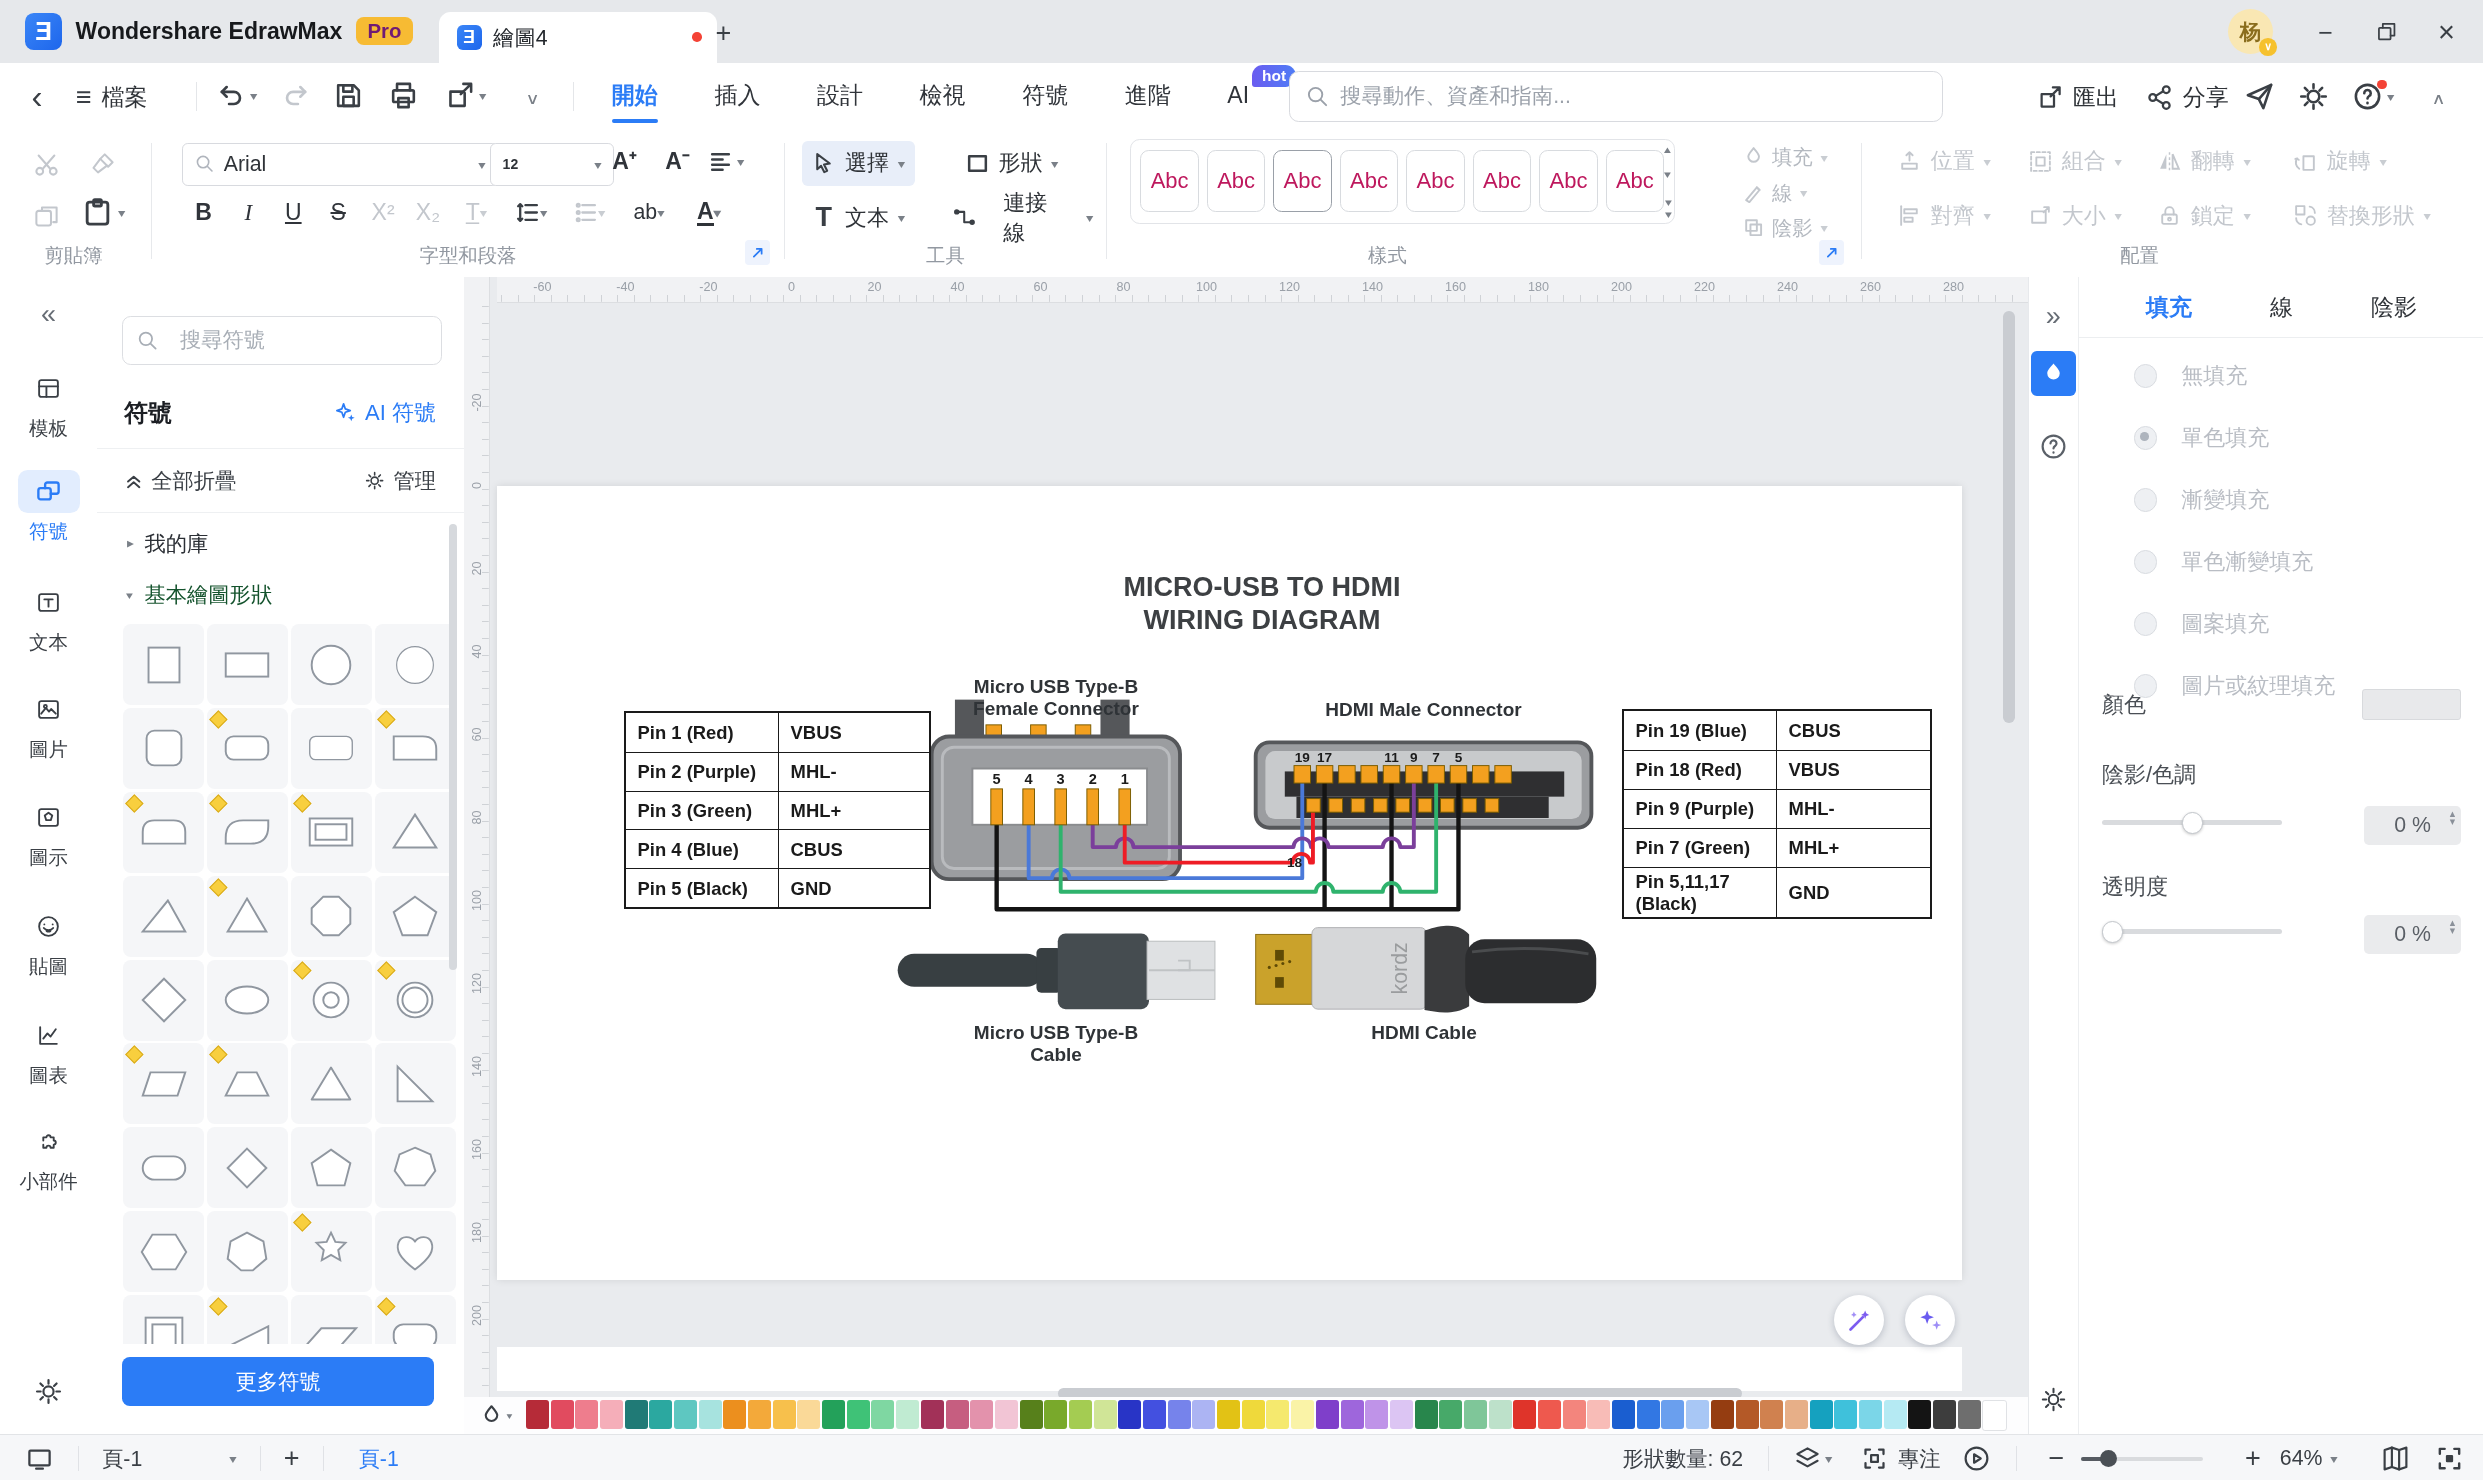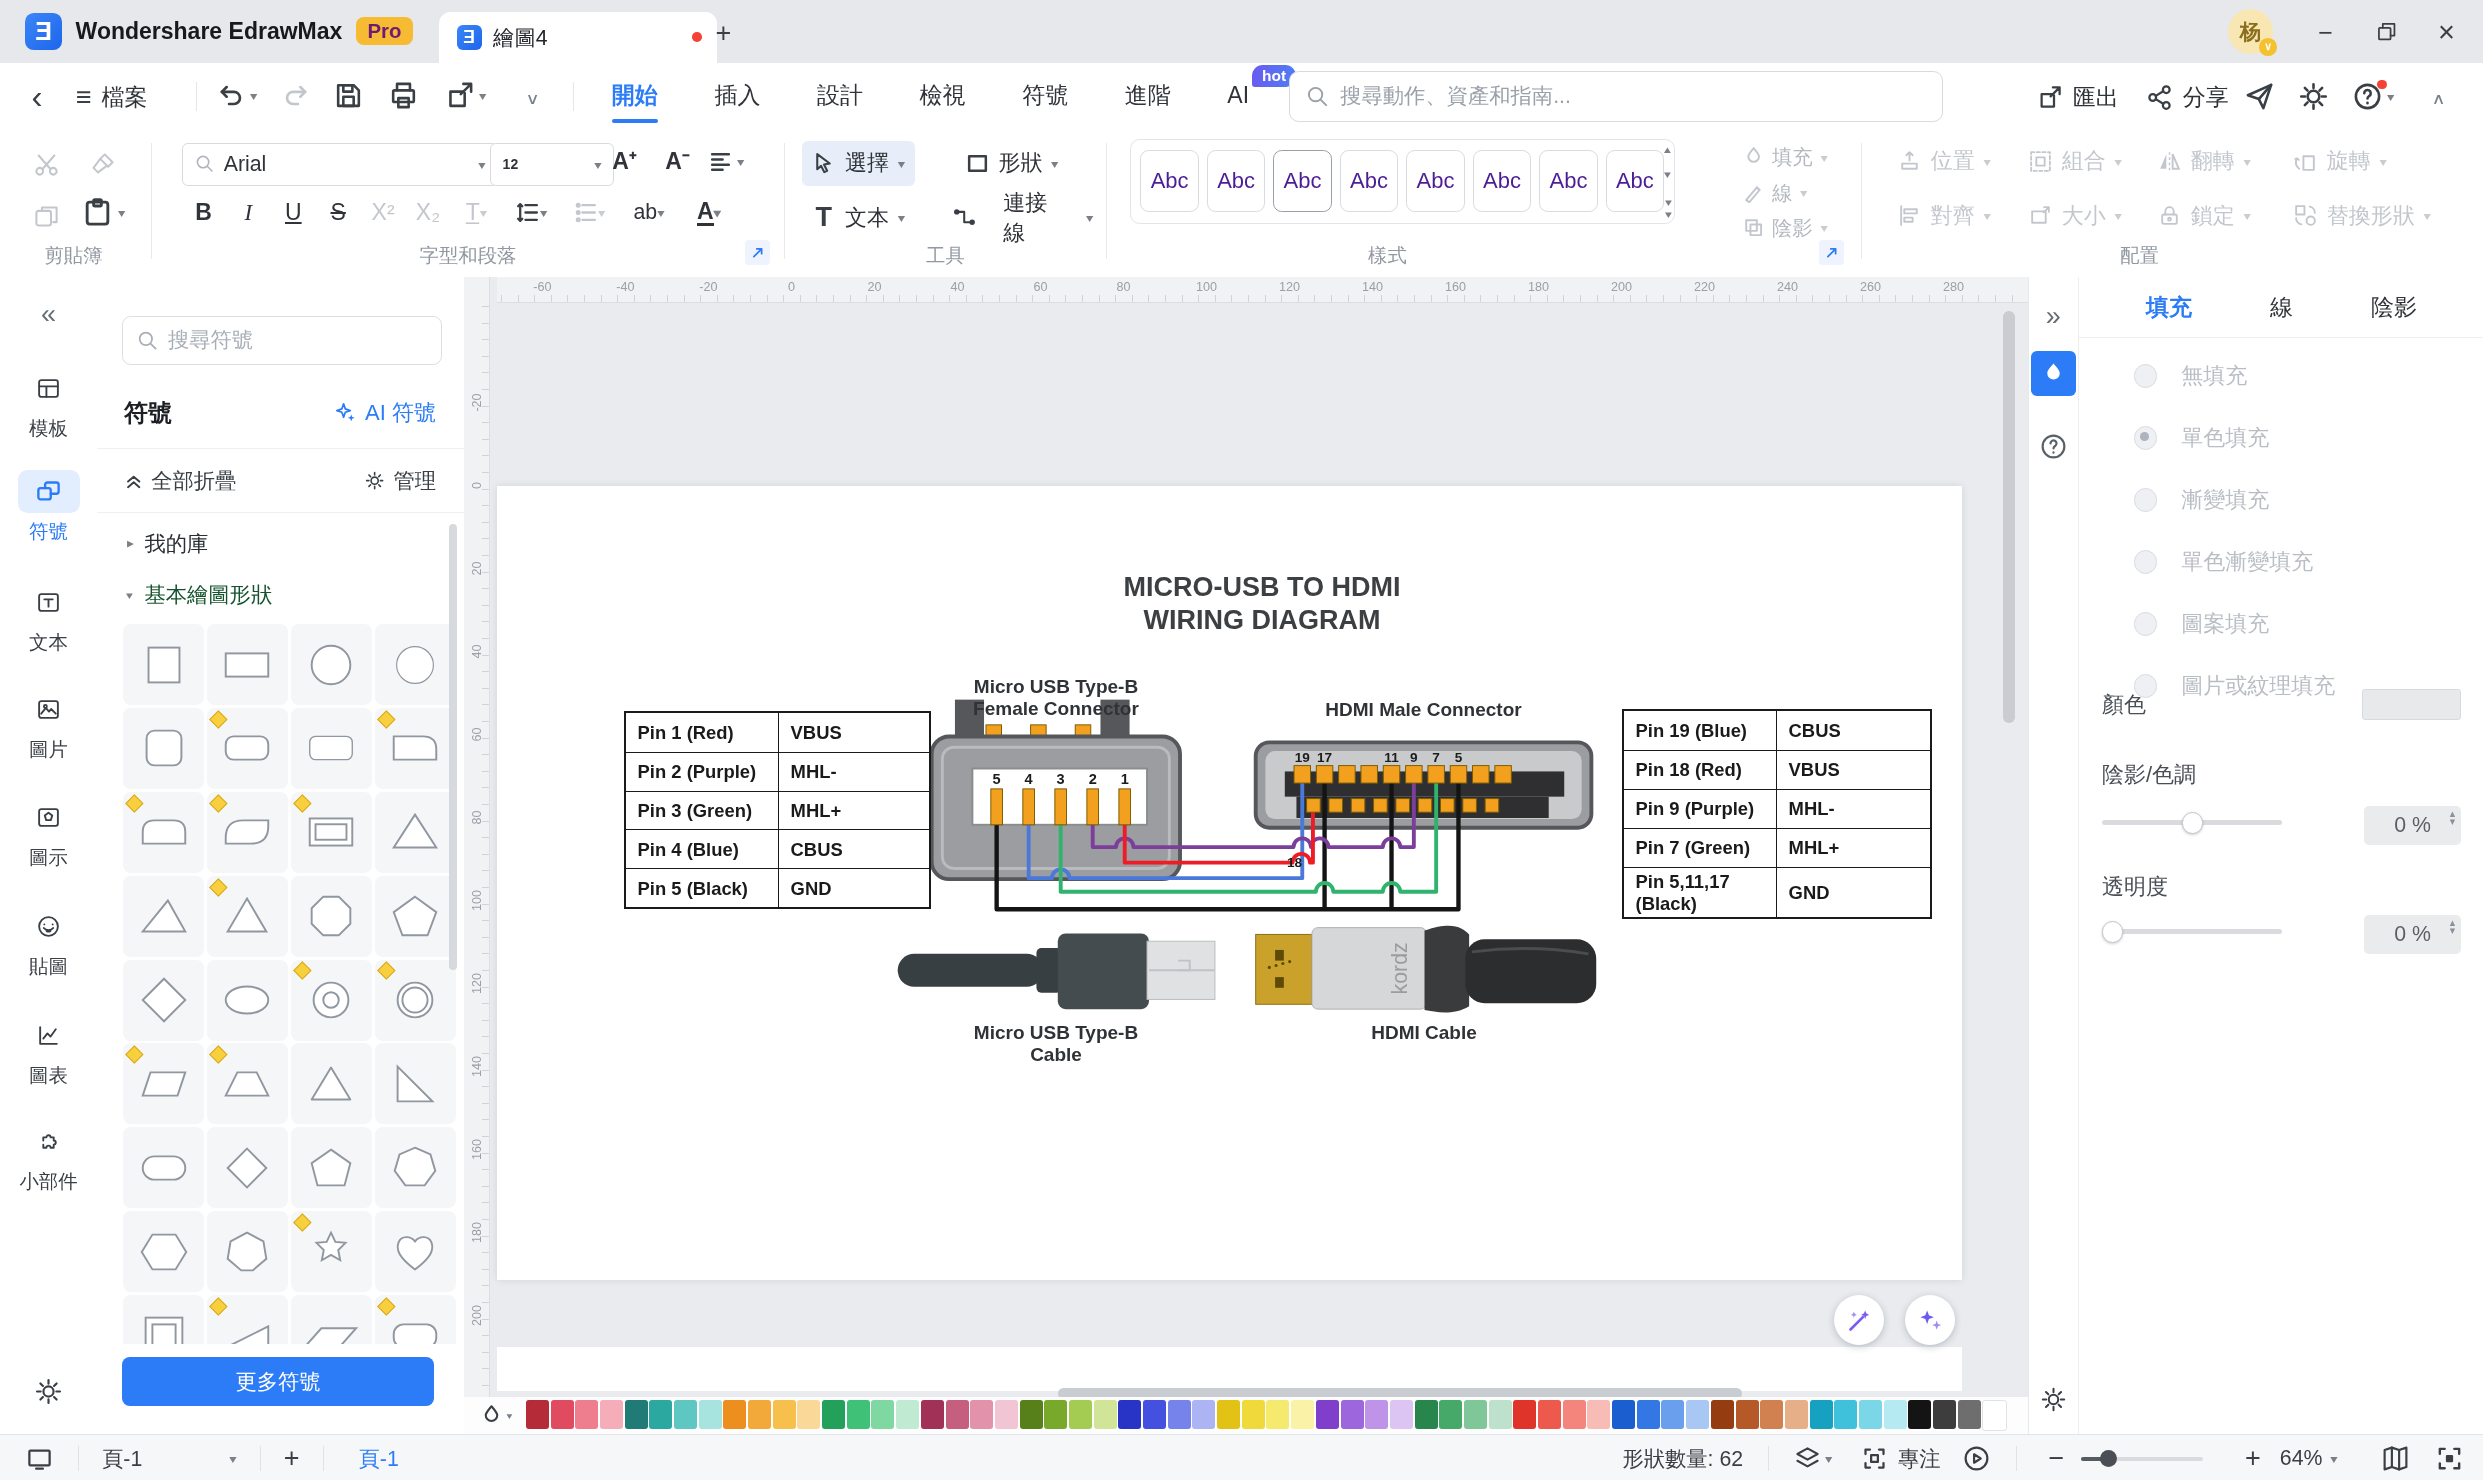--- a/index.html
+++ b/index.html
@@ -33,21 +33,21 @@
   .caret{font-size:14.6px;color:#7a8088;transform:scaleY(.8);}
   .caret-dis{color:#c9cdd2;}
   
   .ribbon{left:0;top:131px;width:2483px;height:146px;background:#fff;border-bottom:1px solid #e3e5e8;}
   .grouplabel{position:absolute;bottom:5.8px;font-size:19.4px;color:#9298a1;width:100%;text-align:center;}
   .rdiv{position:absolute;top:11.6px;width:1px;height:116px;background:#e7e9ec;}
   .fontbox{border:1.5px solid #d8dadf;border-radius:5.8px;height:41px;background:#fff;}
   .fmt{font-size:23px;color:#30343a;width:43px;height:39px;}
   .fmt.dis{color:#c3c7cd;}
   .toolbtn{height:45px;border-radius:5.8px;padding:0 9.7px;font-size:22px;color:#2f3338;gap:8.7px;}
-  .abctile{width:60px;height:60px;border:1.5px solid #d8dbdf;border-radius:8.7px;font-size:22px;color:#4c1d95;background:#fff;}
+  .abctile{width:60px;height:60px;border:1.5px solid #d8dbdf;border-radius:8.7px;font-size:22px;color:#be185d;background:#fff;}
   .smallbtn{font-size:20.4px;color:#b4b9c0;gap:7.8px;height:29px;}
   .arrbtn{font-size:22px;color:#c3c7cd;gap:8.7px;height:45px;}
   
   .sidebar{left:0;top:277px;width:97px;height:1158px;background:#fff;border-right:1px solid #ebedef;}
   .sbitem{left:0;width:97px;height:89px;flex-direction:column;gap:5.8px;font-size:19.4px;color:#3a3f45;}
   .sbitem.active{color:#2b7cf6;}
   .sbitem .iconwrap{width:62px;height:43px;border-radius:9.7px;}
   .sbitem.active .iconwrap{background:#e2edfe;}
   
   .sympanel{left:97px;top:277px;width:367px;height:1158px;background:#fff;border-right:1px solid #e7e9ec;}
@@ -613,21 +613,21 @@
     </div>
     <div class="abs c" style="left:29px;top:1095px;width:39px;height:39px;">
       <svg width="29" height="29" viewBox="0 0 24 24" class="ic" style="stroke-width:1.8">
           <circle cx="12" cy="12" r="4.2"></circle>
           <path d="M12 2.5v3M12 18.5v3M2.5 12h3M18.5 12h3M5.3 5.3l2.1 2.1M16.6 16.6l2.1 2.1M5.3 18.7l2.1-2.1M16.6 7.4l2.1-2.1"></path>
         </svg>
     </div>
   </div>
 
   <div class="abs sympanel">
-    <div class="abs symsearch r" style="padding:0 13.6px;gap:8px;">
+    <div class="abs symsearch r" style="padding:0 13.6px;gap:20px;">
       <svg width="21.3" height="21.3" viewBox="0 0 24 24" class="ic" style="stroke:#a8aeb6;stroke-width:2">
           <circle cx="10" cy="10" r="7"></circle>
           <path d="M15.5 15.5L21 21"></path>
         </svg>
       <input type="text" placeholder="搜尋符號" style="">
     </div>
     <div class="abs r" style="left:27px;top:116px;width:312px;height:39px;">
       <span style="font-size:24px;font-weight:bold;color:#1c1f24;flex:1;">符號</span>
       <span class="r" style="gap:7.8px;color:#2b7cf6;font-size:22px;">
         <svg width="23" height="23" viewBox="0 0 24 24">

